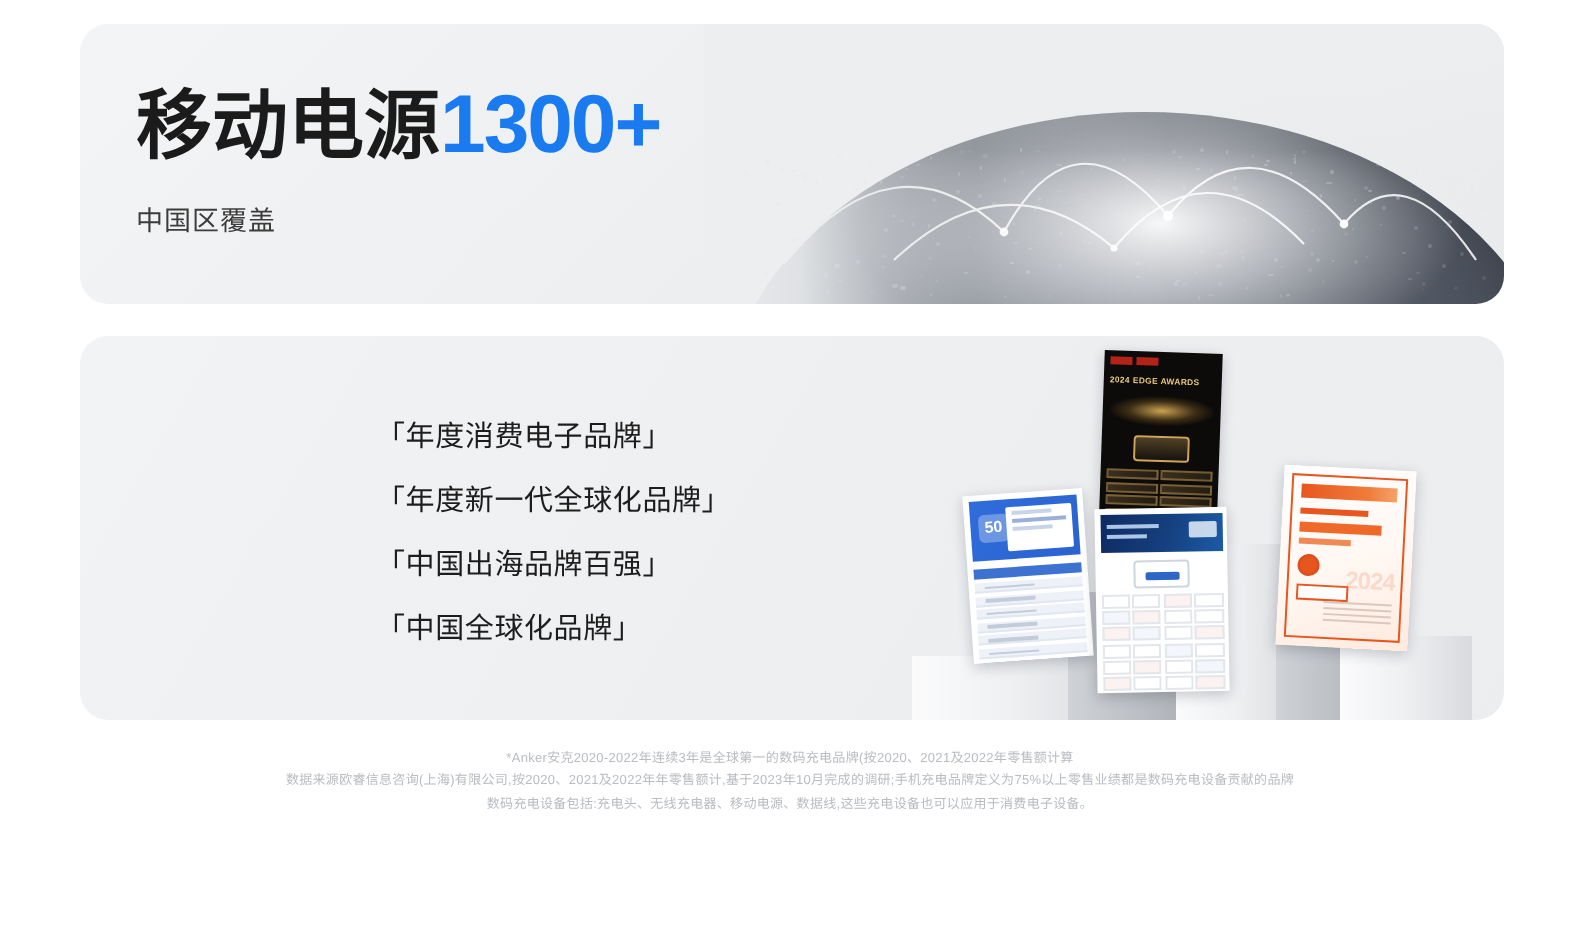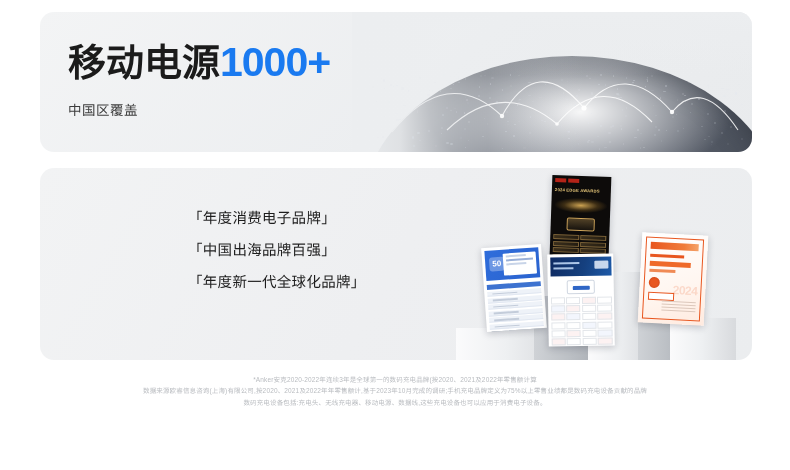--- a/index.html
+++ b/index.html
@@ -511,35 +511,36 @@
         <div class="city-speckle" style="left: 290.14px; top: 127.654px; width: 1.2px; height: 1px; opacity: 0.15;"></div>
         <div class="city-speckle" style="left: 57.193px; top: 100.547px; width: 1.3px; height: 1px; opacity: 0.28;"></div>
         <div class="city-speckle" style="left: 20.0713px; top: 74.3544px; width: 2.3px; height: 1.9px; opacity: 0.25;"></div>
         <div class="city-speckle" style="left: 106.366px; top: 69.722px; width: 1.8px; height: 1.6px; opacity: 0.35;"></div>
         <div class="city-speckle" style="left: 176.341px; top: 82.8215px; width: 2.2px; height: 1.6px; opacity: 0.26;"></div>
         <div class="city-speckle" style="left: 330.265px; top: 81.4023px; width: 1.6px; height: 1.9px; opacity: 0.32;"></div>
       </div>
 
     <div class="stores-text">
       <div class="headline">
-        <span>移动电源</span><span class="num">1000+</span>
+        <span>移动电源</span><span class="num">1300+</span>
       </div>
       <div class="subline">中国区覆盖</div>
     </div>
   </section>
 
   <section class="panel-awards">
 
     <div class="awards-title">
     </div>
 
     <div class="awards-list">
       <div class="award-item">「年度消费电子品牌」</div>
+      <div class="award-item">「年度新一代全球化品牌」</div>
       <div class="award-item">「中国出海品牌百强」</div>
-      <div class="award-item">「年度新一代全球化品牌」</div>
+      <div class="award-item">「中国全球化品牌」</div>
     </div>
 
     <div class="stage">
 
       <div class="pedestal" style="left:18px; top:160px; width:104px; height:32px;"></div>
       <div class="pedestal shade" style="left:96px; top:128px; width:58px; height:64px;"></div>
       <div class="pedestal" style="left:150px; top:104px; width:62px; height:88px;"></div>
       <div class="pedestal shade" style="left:200px; top:146px; width:48px; height:46px;"></div>
       <div class="pedestal" style="left:232px; top:150px; width:66px; height:42px;"></div>
 

